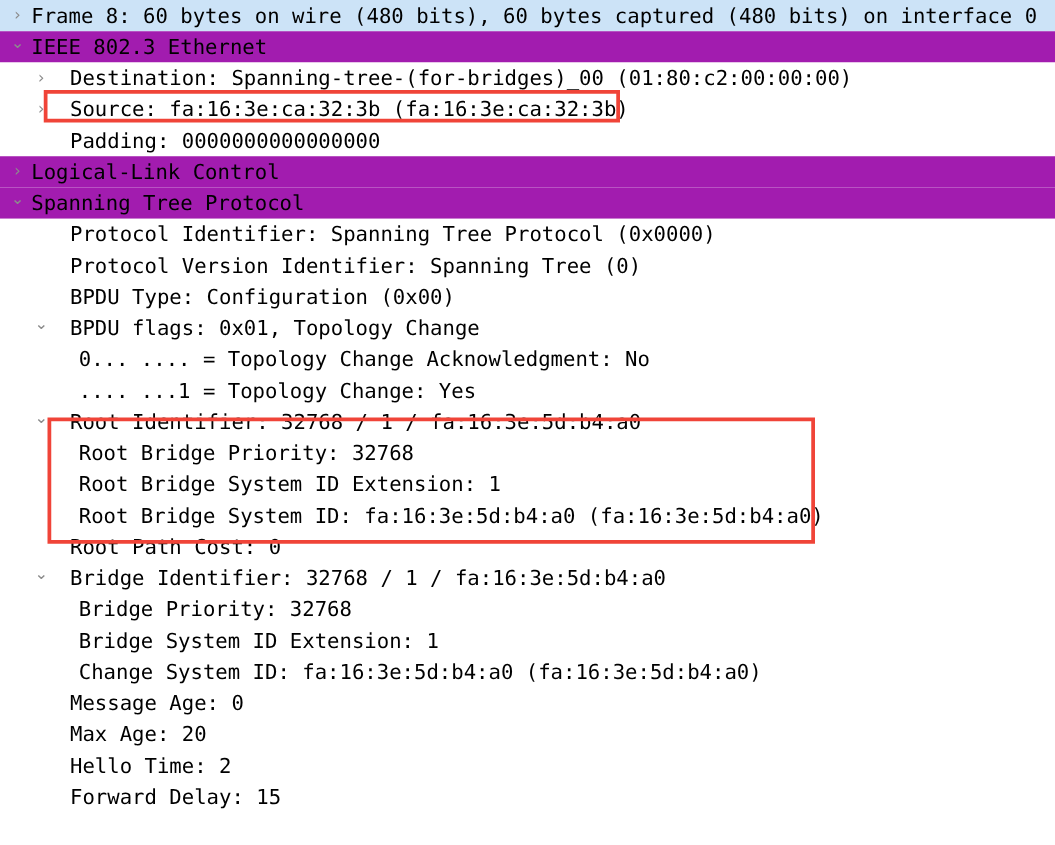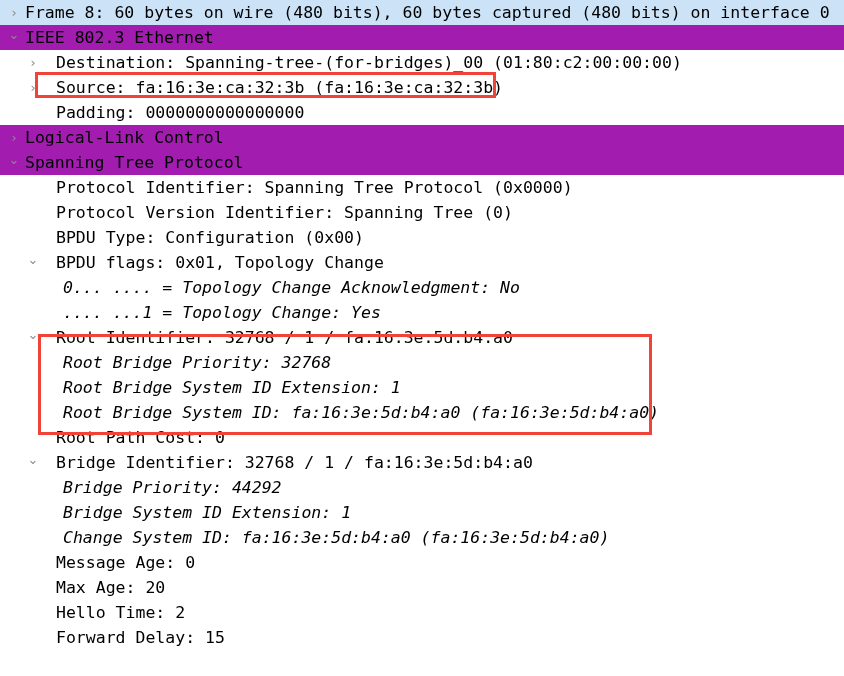--- a/index.html
+++ b/index.html
@@ -56,21 +56,21 @@
     height: 25px;
     line-height: 25px;
   }
 
   
   .lv0 .twisty { left: 6px; }
   .lv0 .label  { left: 25px; }
   .lv1 .twisty { left: 25px; }
   .lv1 .label  { left: 44px; margin-left: 12px; }
   .lv2 .twisty { left: 44px; }
-  .lv2 .label  { left: 63px; font-style: italic; }
+  .lv2 .label  { left: 63px; }
 
   
   .annot {
     position: absolute;
     border: 3px solid #f04438;
     box-sizing: border-box;
     pointer-events: none;
     background: transparent;
     z-index: 5;
   }
@@ -150,21 +150,21 @@
     <div class="row lv1">
       <span class="twisty none"></span>
       <span class="label">Root Path Cost: 0</span>
     </div>
     <div class="row lv1">
       <span class="twisty open"></span>
       <span class="label">Bridge Identifier: 32768 / 1 / fa:16:3e:5d:b4:a0</span>
     </div>
     <div class="row lv2">
       <span class="twisty none"></span>
-      <span class="label">Bridge Priority: 44292</span>
+      <span class="label">Bridge Priority: 32768</span>
     </div>
     <div class="row lv2">
       <span class="twisty none"></span>
       <span class="label">Bridge System ID Extension: 1</span>
     </div>
     <div class="row lv2">
       <span class="twisty none"></span>
       <span class="label">Change System ID: fa:16:3e:5d:b4:a0 (fa:16:3e:5d:b4:a0)</span>
     </div>
     <div class="row lv1">

